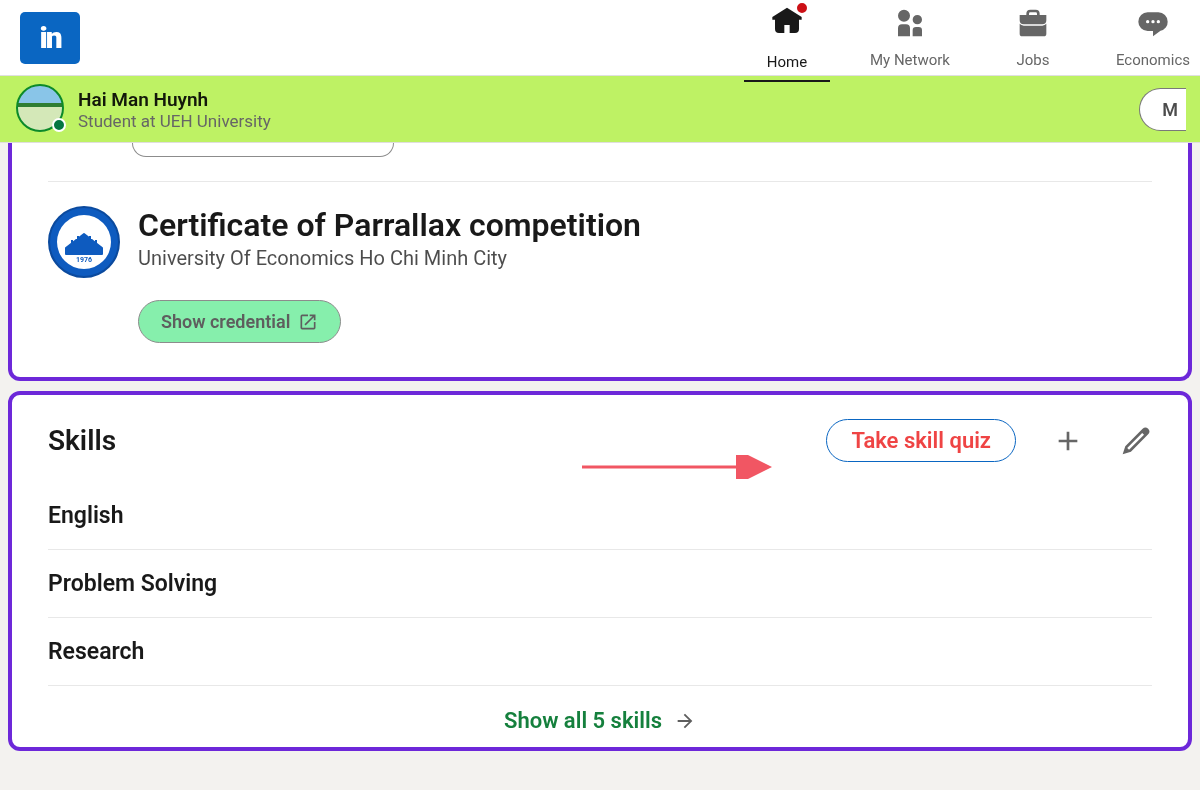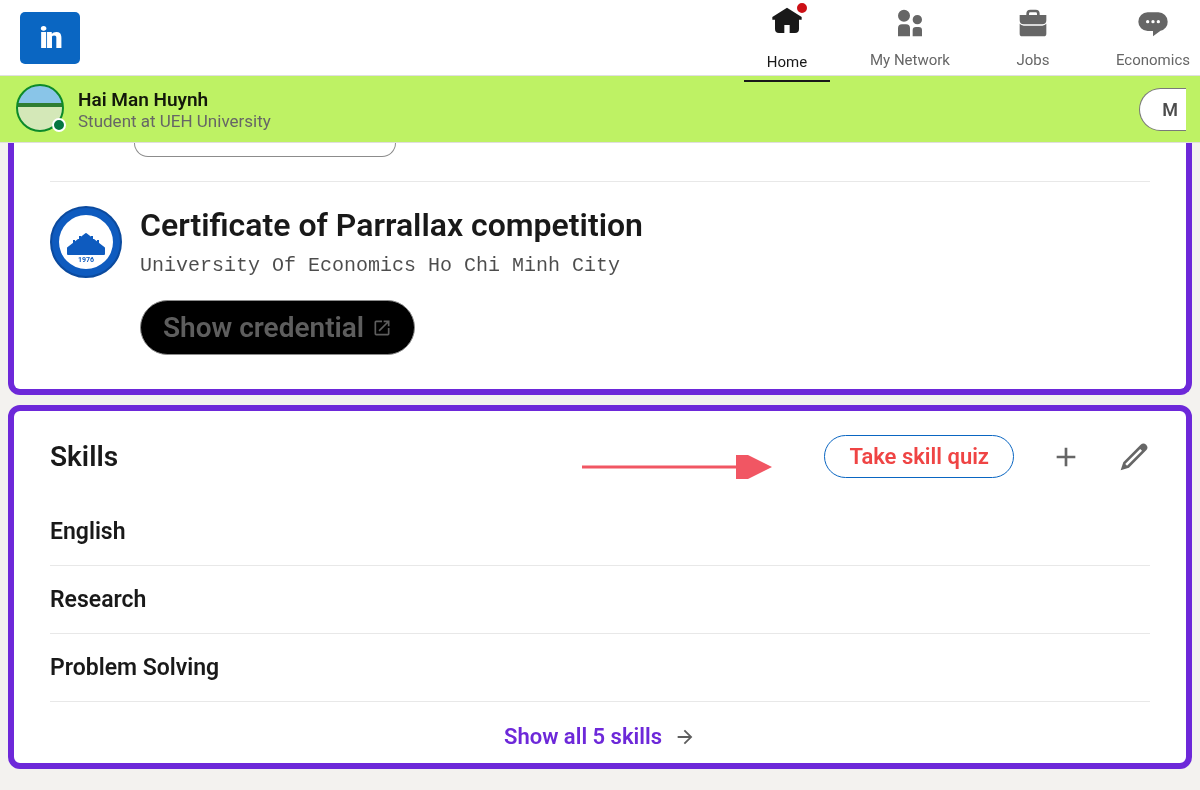--- a/index.html
+++ b/index.html
@@ -157,21 +157,21 @@
       background: #ffffff;
       font-weight: 600;
       color: rgba(0,0,0,0.7);
       margin-right: -2px;
     }
     .content-area {
       padding: 0 8px 8px 8px;
     }
     .card {
       background: #ffffff;
-      border: 6px solid #6d28d9;
+      border: 4px solid #6d28d9;
       border-radius: 12px;
       margin-top: 10px;
       padding: 24px 36px 4px 36px;
     }
     .card.cert-card {
       margin-top: 0;
       border-top: none;
       border-top-left-radius: 0;
       border-top-right-radius: 0;
       padding-top: 0;
@@ -202,34 +202,33 @@
     }
     .cert-logo svg { width: 100%; height: 100%; }
     .cert-title {
       font-size: 32px;
       font-weight: 600;
       color: rgba(0,0,0,0.9);
     }
     .cert-issuer {
       font-size: 20px;
       color: rgba(0,0,0,0.7);
-      margin-top: 10px;
-      font-family: Liberation Mono, monospace;
+      margin-top: 2px;
     }
     .pill-btn {
       display: inline-flex;
       align-items: center;
       gap: 8px;
       border: 1px solid #8c8c8c;
       border-radius: 28px;
       padding: 10px 22px;
-      font-size: 28px;
+      font-size: 18px;
       font-weight: 600;
       color: #5e5e5e;
-      background: #000000;
+      background: #86efac;
       cursor: pointer;
       margin-top: 22px;
       margin-left: 90px;
     }
     .pill-btn svg { fill: #5e5e5e; }
     .section-header {
       display: flex;
       align-items: center;
       margin-bottom: 20px;
     }
@@ -261,21 +260,21 @@
       border-bottom: 1px solid #e8e8e8;
       font-size: 23px;
       font-weight: 600;
       color: rgba(0,0,0,0.9);
     }
     .show-all {
       text-align: center;
       padding: 22px 0 10px 0;
       font-size: 22px;
       font-weight: 600;
-      color: #6d28d9;
+      color: #15803d;
       cursor: pointer;
       display: flex;
       align-items: center;
       justify-content: center;
       gap: 12px;
     }
     .show-all svg { fill: #5e5e5e; }
     .annotation-arrow {
       position: absolute;
       top: 455px;
@@ -365,22 +364,22 @@
       <div class="section-title">Skills</div>
       <button class="quiz-btn">Take skill quiz</button>
       <svg class="icon-action" viewBox="0 0 24 24">
           <path d="M19 13h-6v6h-2v-6H5v-2h6V5h2v6h6v2z"></path>
         </svg>
       <svg class="icon-action" viewBox="0 0 24 24">
           <path d="M21.13 2.86a3 3 0 00-4.17 0l-13 13L2 22l6.19-2L21.13 7a3 3 0 000-4.14zM6.77 18.57l-1.34-1.34L16.64 6 18 7.35z"></path>
         </svg>
     </div>
     <div class="skill-row">English</div>
+    <div class="skill-row">Problem Solving</div>
     <div class="skill-row">Research</div>
-    <div class="skill-row">Problem Solving</div>
     <div class="show-all">
       <span>Show all 5 skills</span>
       <svg width="22" height="22" viewBox="0 0 24 24">
           <path d="M4 11h12.17l-5.59-5.59L12 4l8 8-8 8-1.41-1.41L16.17 13H4v-2z"></path>
         </svg>
     </div>
   </div>
 </div>
 
 <svg class="annotation-arrow" viewBox="0 0 200 24">

